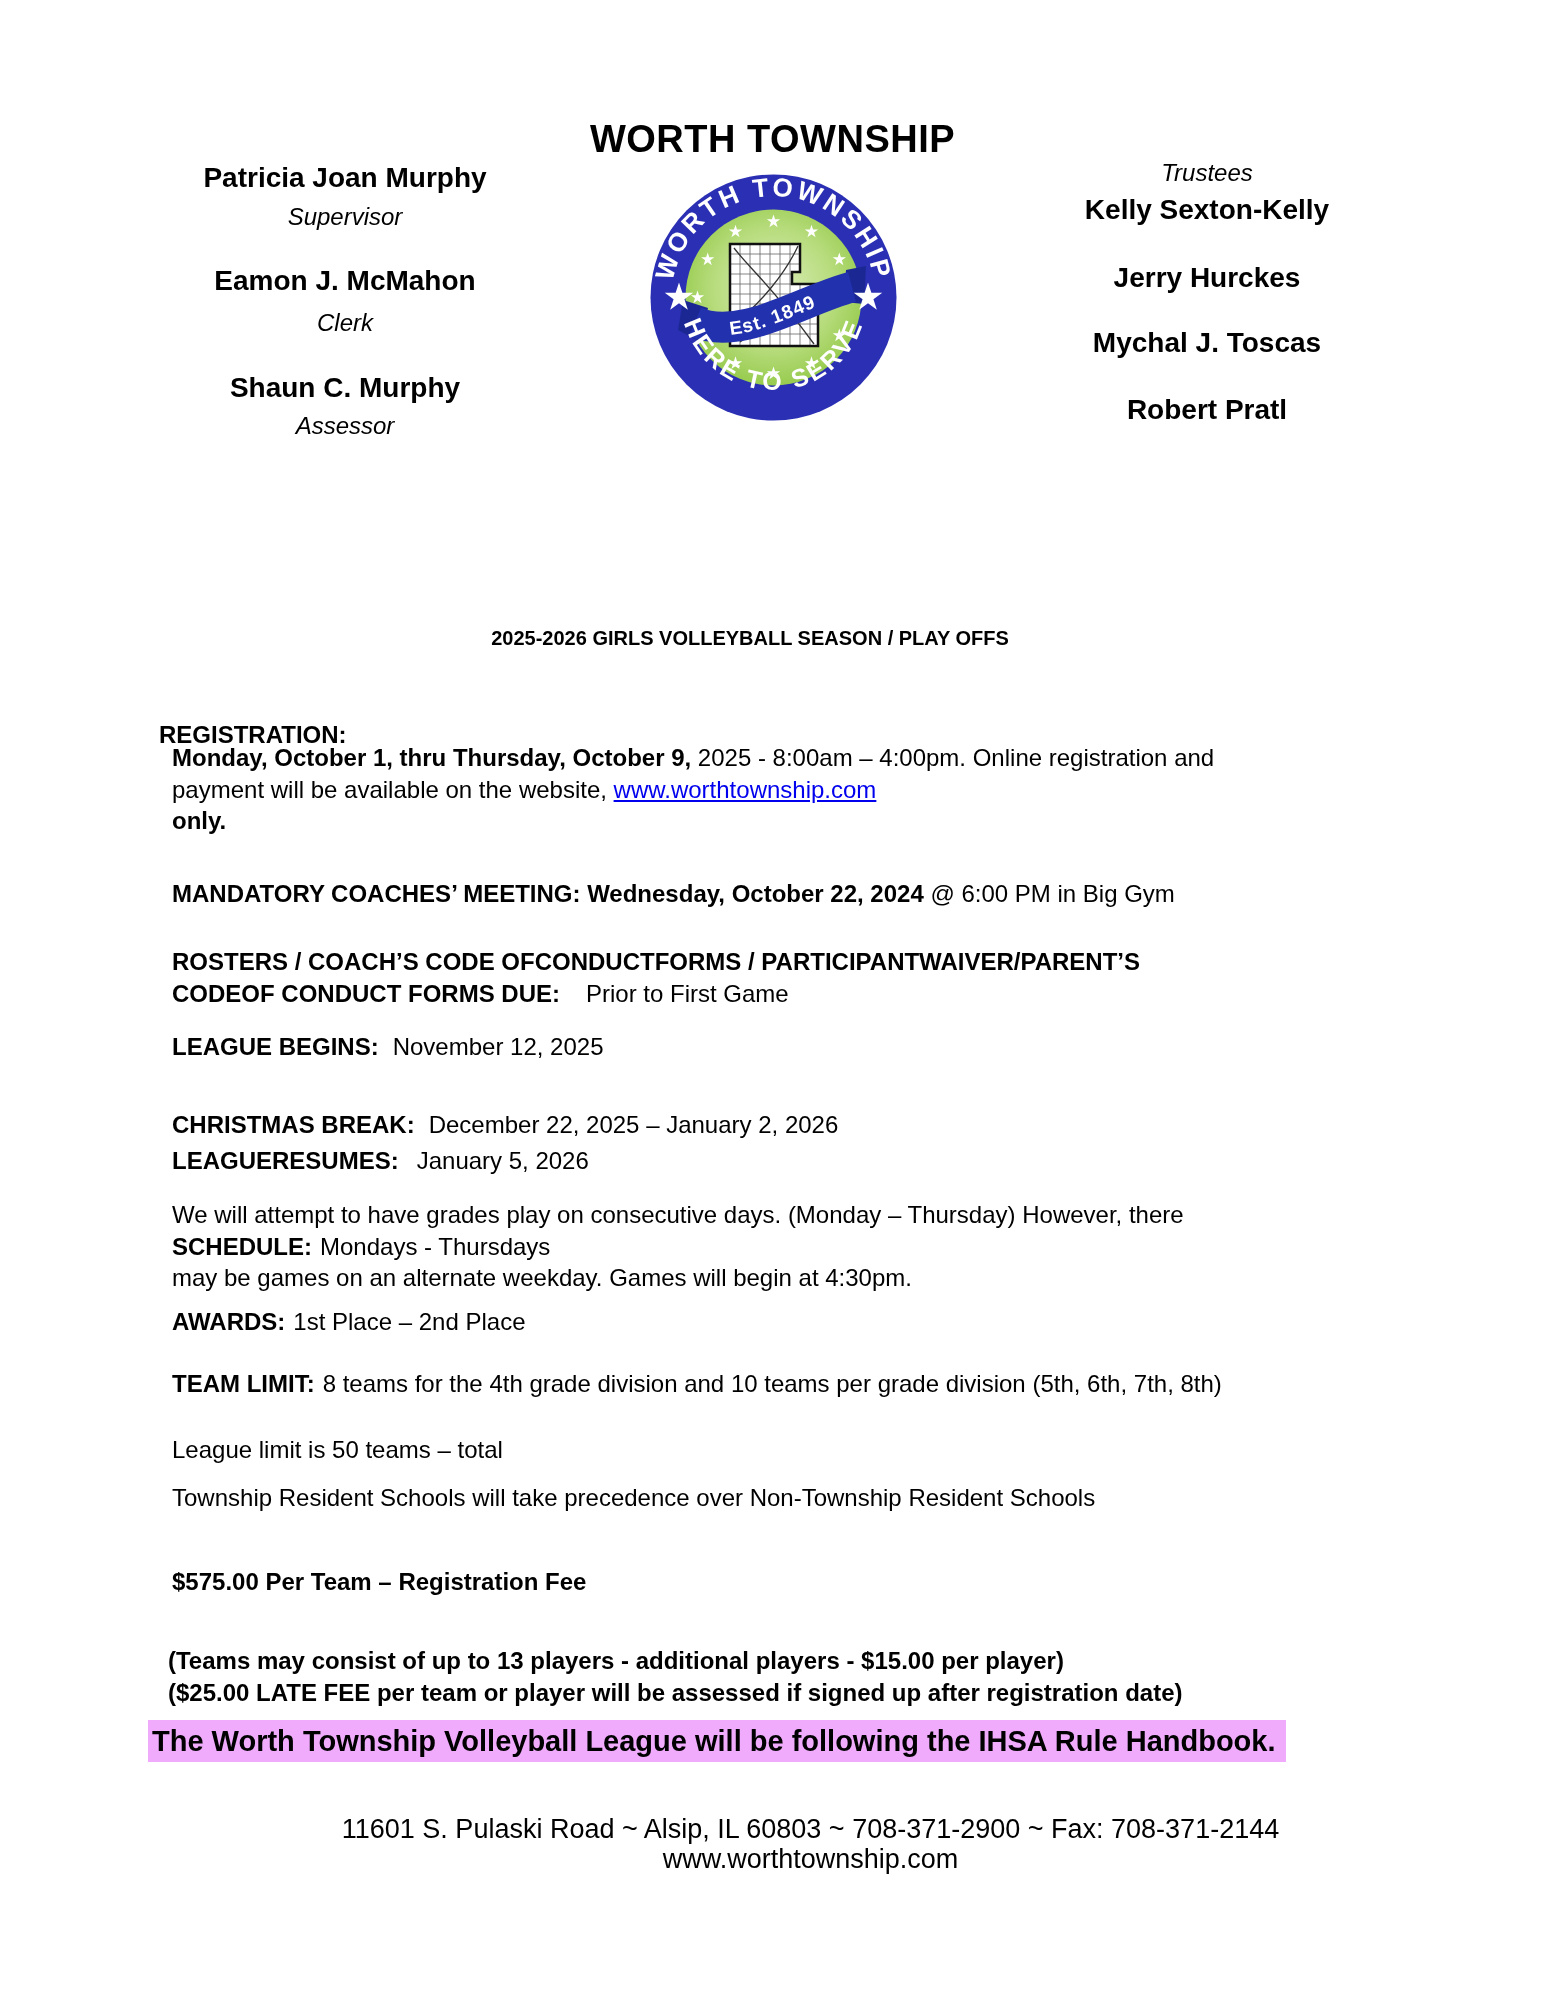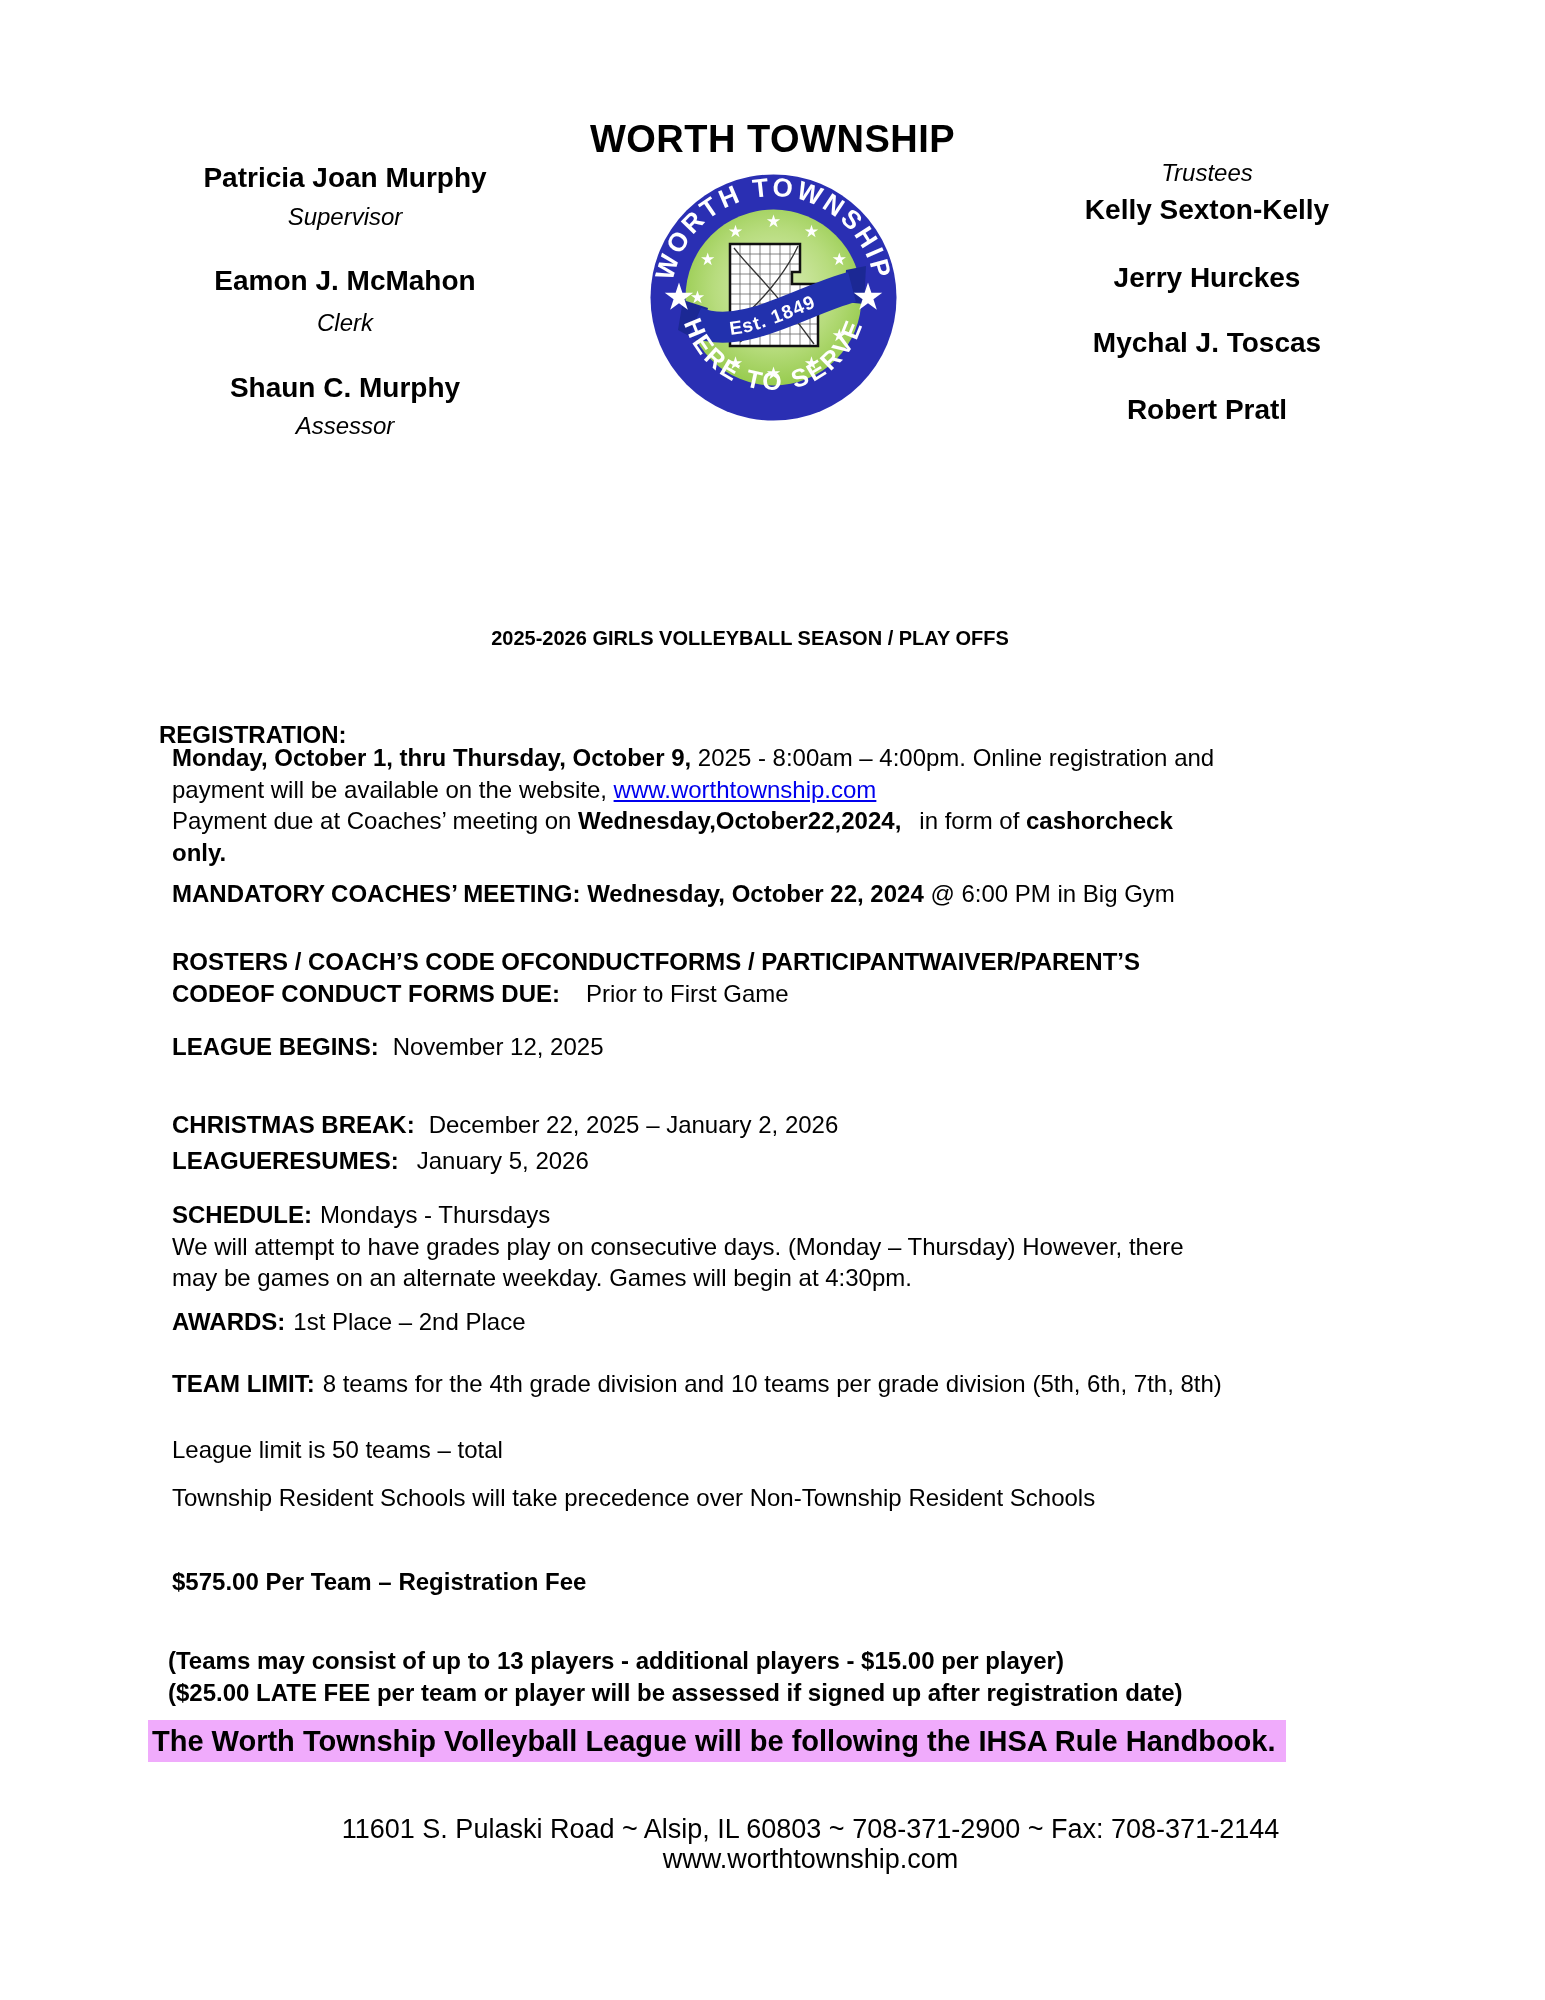--- a/index.html
+++ b/index.html
@@ -137,21 +137,20 @@
   </svg>
 </div>
 
 <div class="abs event-title center" style="left:130px;top:627px;width:1240px;">2025-2026 GIRLS VOLLEYBALL SEASON / PLAY OFFS</div>
 
 <div class="abs reg-heading" style="left:159px;top:721px;">REGISTRATION:</div>
 
 <div class="abs doc" style="left:172px;top:742px;width:1200px;">
   <div><span class="b">Monday, October 1, thru Thursday, October 9,</span><span> 2025 - 8:00am – 4:00pm. Online registration and</span></div>
   <div><span>payment will be available on the website, </span><a class="link" href="#">www.worthtownship.com</a></div>
-  <div><span>Payment due at Coaches’ meeting on </span><span class="b">Wednesday,October22,2024,</span><span class="gap18">in form of </span><span class="b">cashorcheck</span></div>
   <div><span class="b">only.</span></div>
 </div>
 
 <div class="abs doc" style="left:172px;top:878px;">
   <span class="b">MANDATORY COACHES’ MEETING: Wednesday, October 22, 2024</span><span> @ 6:00 PM in Big Gym</span>
 </div>
 
 <div class="abs doc" style="left:172px;top:946px;width:1220px;">
   <div class="b">ROSTERS / COACH’S CODE OFCONDUCTFORMS / PARTICIPANTWAIVER/PARENT’S</div>
   <div><span class="b">CODEOF CONDUCT FORMS DUE:</span><span class="gap26">Prior to First Game</span></div>
@@ -163,22 +162,22 @@
 
 <div class="abs doc" style="left:172px;top:1089px;margin-top:20px;">
   <span class="b">CHRISTMAS BREAK:</span><span class="gap14">December 22, 2025 – January 2, 2026</span>
 </div>
 
 <div class="abs doc" style="left:172px;top:1145px;">
   <span class="b">LEAGUERESUMES:</span><span class="gap18">January 5, 2026</span>
 </div>
 
 <div class="abs doc" style="left:172px;top:1199px;width:1220px;">
+  <div>We will attempt to have grades play on consecutive days. (Monday – Thursday) However, there</div>
   <div><span class="b">SCHEDULE:</span><span class="gap8">Mondays - Thursdays</span></div>
-  <div>We will attempt to have grades play on consecutive days. (Monday – Thursday) However, there</div>
   <div>may be games on an alternate weekday. Games will begin at 4:30pm.</div>
 </div>
 
 <div class="abs doc" style="left:172px;top:1306px;">
   <span class="b">AWARDS:</span><span class="gap8">1st Place – 2nd Place</span>
 </div>
 
 <div class="abs doc" style="left:172px;top:1368px;width:1360px;">
   <span class="b">TEAM LIMIT:</span><span class="gap8">8 teams for the 4th grade division and 10 teams per grade division (5th, 6th, 7th, 8th)</span>
 </div>

